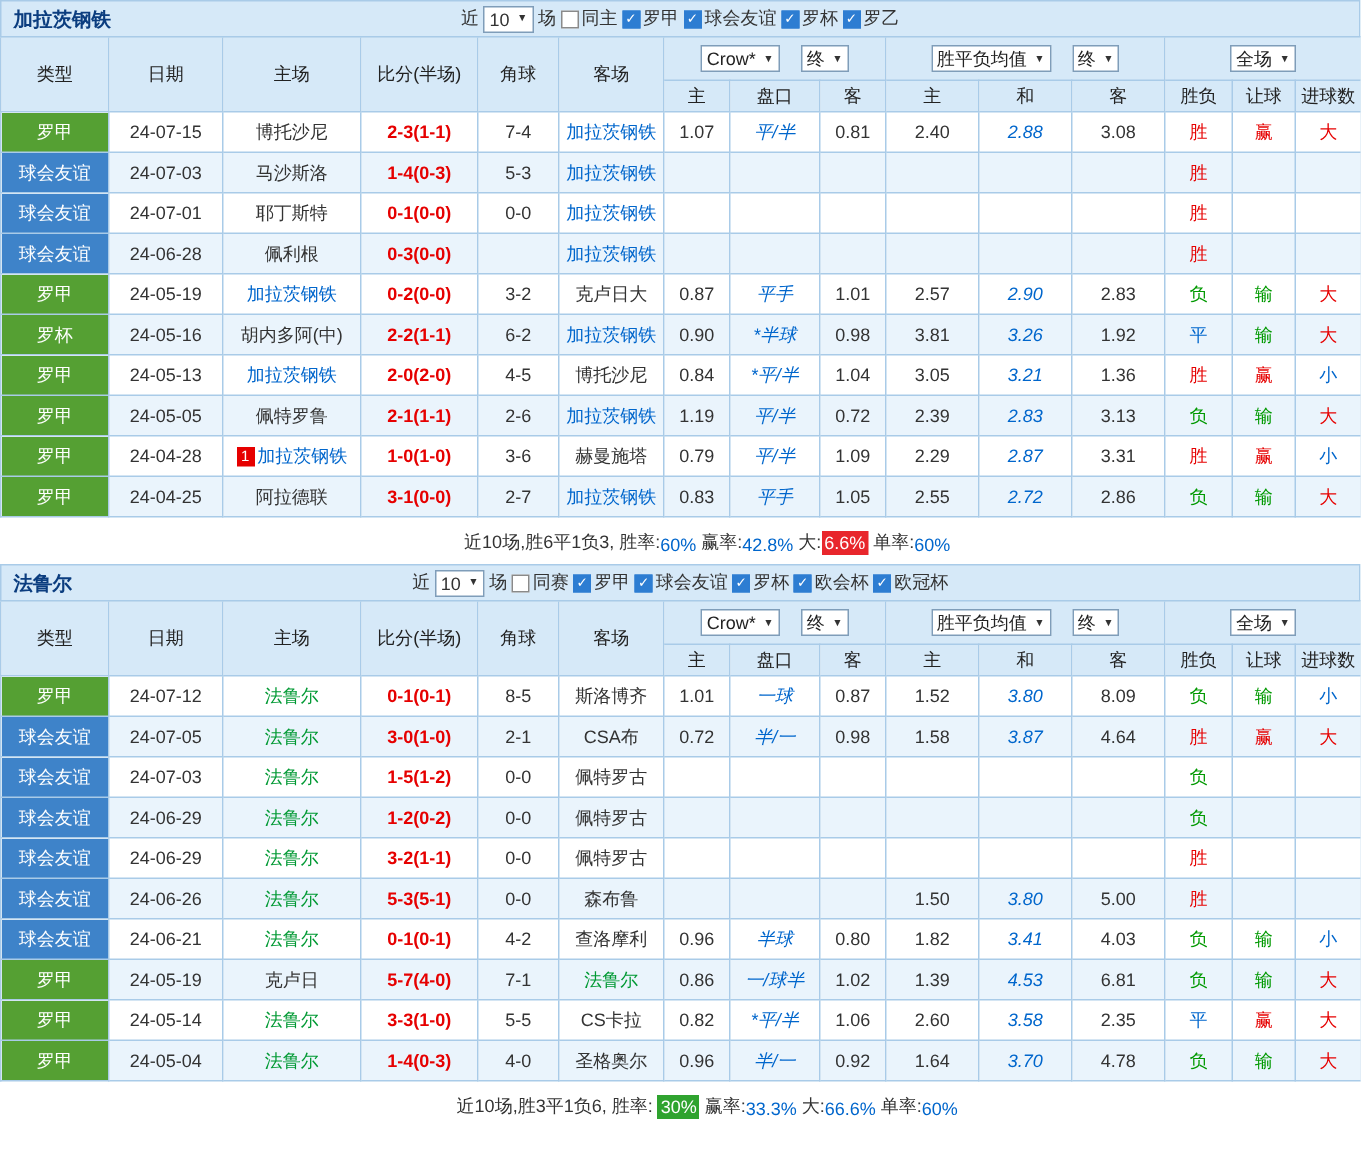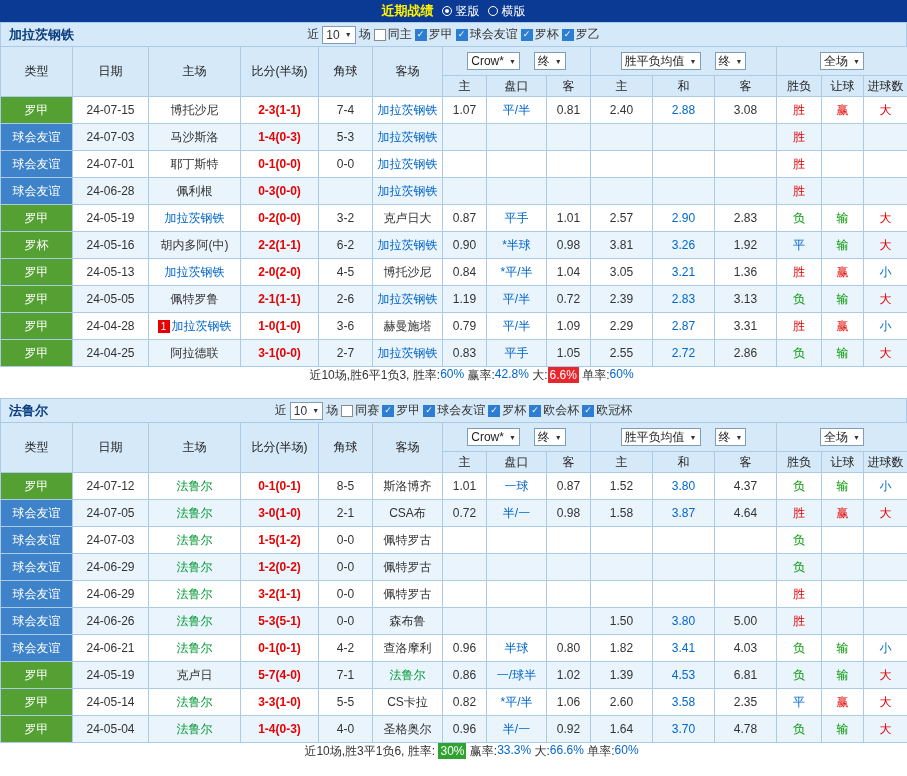--- a/index.html
+++ b/index.html
@@ -57,48 +57,37 @@
     white-space: nowrap; overflow: hidden;
   }
   .grid thead th { background: var(--header-bg, #D6E9F8); font-weight: normal; color: #222; }
   .grid thead tr:first-child th { height: 29px; }
   .grid thead tr + tr th { height: 21px; }
   .selwrap { display: flex; align-items: center; justify-content: center; gap: 14px; }
   .grid tbody td { height: 27px; }
   .grid tbody tr.alt { background: var(--zebra, #EAF4FC); }
   td.league { color: #fff; }
   td.score { color: var(--score, #E60000); font-weight: bold; }
-  td.handicap, td.draw { color: var(--blue, #0066CC); }
+  td.handicap, td.draw { color: var(--blue, #0066CC); font-style: italic; }
   td.team { cursor: pointer; color: #333; }
   .redcard {
     display: inline-block; background: var(--score, #E60000); color: #fff;
     width: 12px; height: 13px; line-height: 13px; font-size: 10px;
     margin-right: 2px; vertical-align: middle; text-align: center;
   }
-  .summary { height: 25px; display: flex; align-items: flex-start; justify-content: center; white-space: pre; padding-left: 36px; }
+  .summary { height: 25px; display: flex; align-items: flex-end; justify-content: center; white-space: pre; padding-left: 36px; }
   .summary .value { color: var(--blue, #0066CC); }
   .summary .hl-red { background: var(--hl-red, #E8262C); color: #fff; padding: 1px 2px; }
   .summary .hl-green { background: var(--hl-green, #2FA32F); color: #fff; padding: 1px 2px; }
   section:first-of-type .summary { margin-bottom: 6px; }
 </style>
 </head>
 <body>
 
 <div class="page">
-  <div class="topbar">
-    <span class="topbar-title">近期战绩</span>
-    <span class="vopt">
-      <span class="radio checked"></span>
-      <span>竖版</span>
-    </span>
-    <span class="vopt">
-      <span class="radio"></span>
-      <span>横版</span>
-    </span>
-  </div>
   <section id="section-0">
       <div class="team-bar">
         <span class="team-name">加拉茨钢铁</span>
         <div class="controls">
           <span class="lbl">近</span>
           <span class="select">
             <span class="sel-label">10</span>
             <span class="arr">▼</span>
           </span>
           <span class="lbl">场</span>
@@ -483,21 +472,21 @@
             <td>24-07-12</td>
             <td class="team"><span class="tname" style="color: rgb(0, 153, 51);">法鲁尔</span></td>
             <td class="score">0-1(0-1)</td>
             <td>8-5</td>
             <td class="team"><span class="tname">斯洛博齐</span></td>
             <td>1.01</td>
             <td class="handicap">一球</td>
             <td>0.87</td>
             <td>1.52</td>
             <td class="draw">3.80</td>
-            <td>4.37</td>
+            <td>8.09</td>
             <td style="color: rgb(0, 153, 0);">负</td>
             <td style="color: rgb(0, 153, 0);">输</td>
             <td style="color: rgb(0, 102, 204);">小</td>
           </tr>
           <tr class="alt">
             <td class="league" style="background: rgb(62, 131, 201);">球会友谊</td>
             <td>24-07-05</td>
             <td class="team"><span class="tname" style="color: rgb(0, 153, 51);">法鲁尔</span></td>
             <td class="score">3-0(1-0)</td>
             <td>2-1</td>

